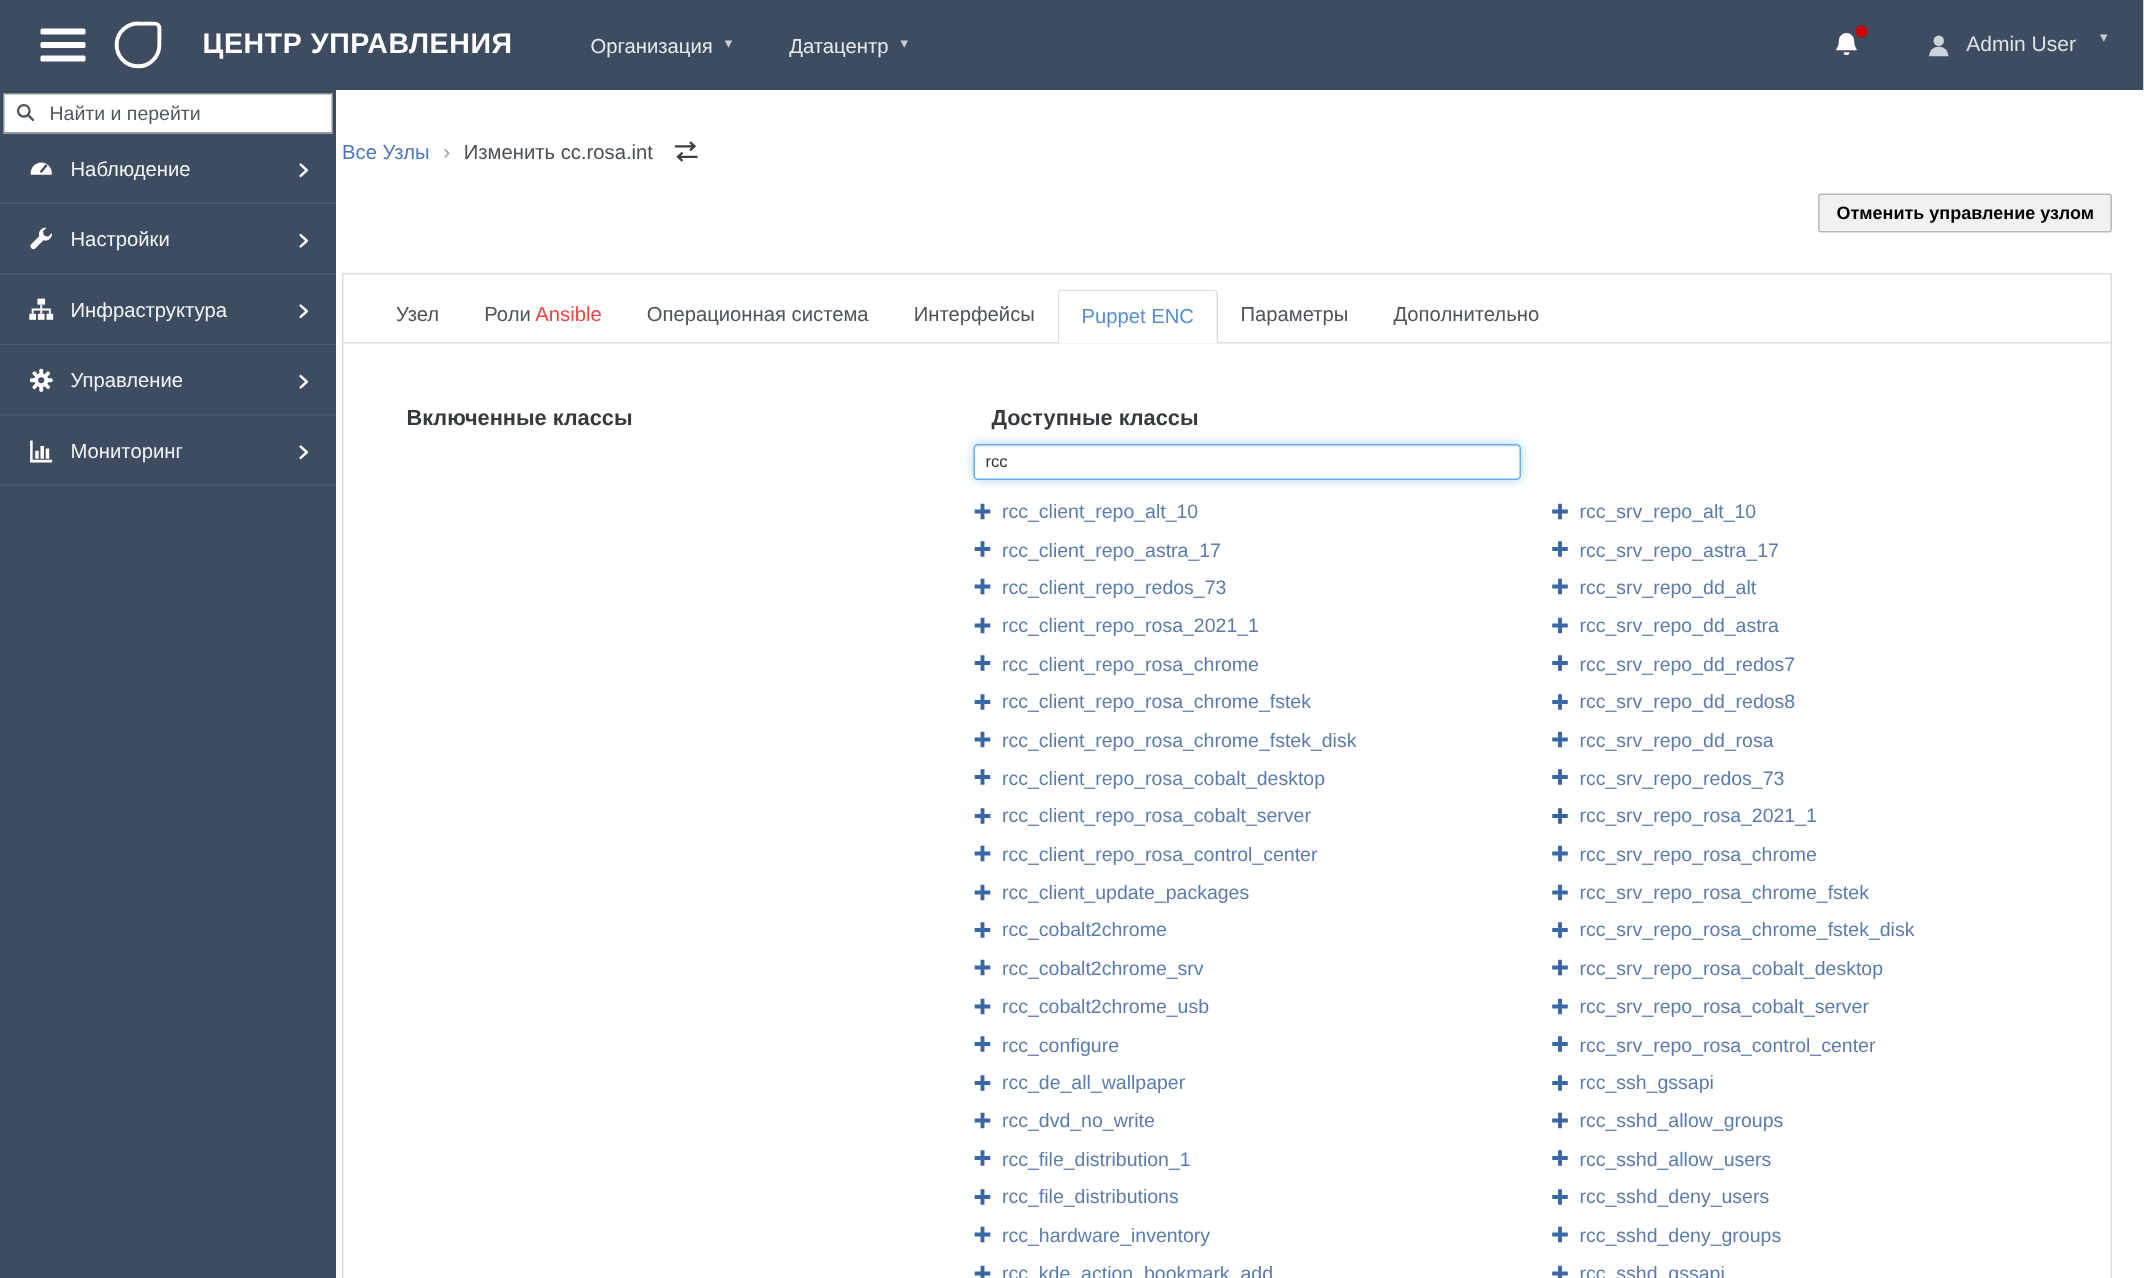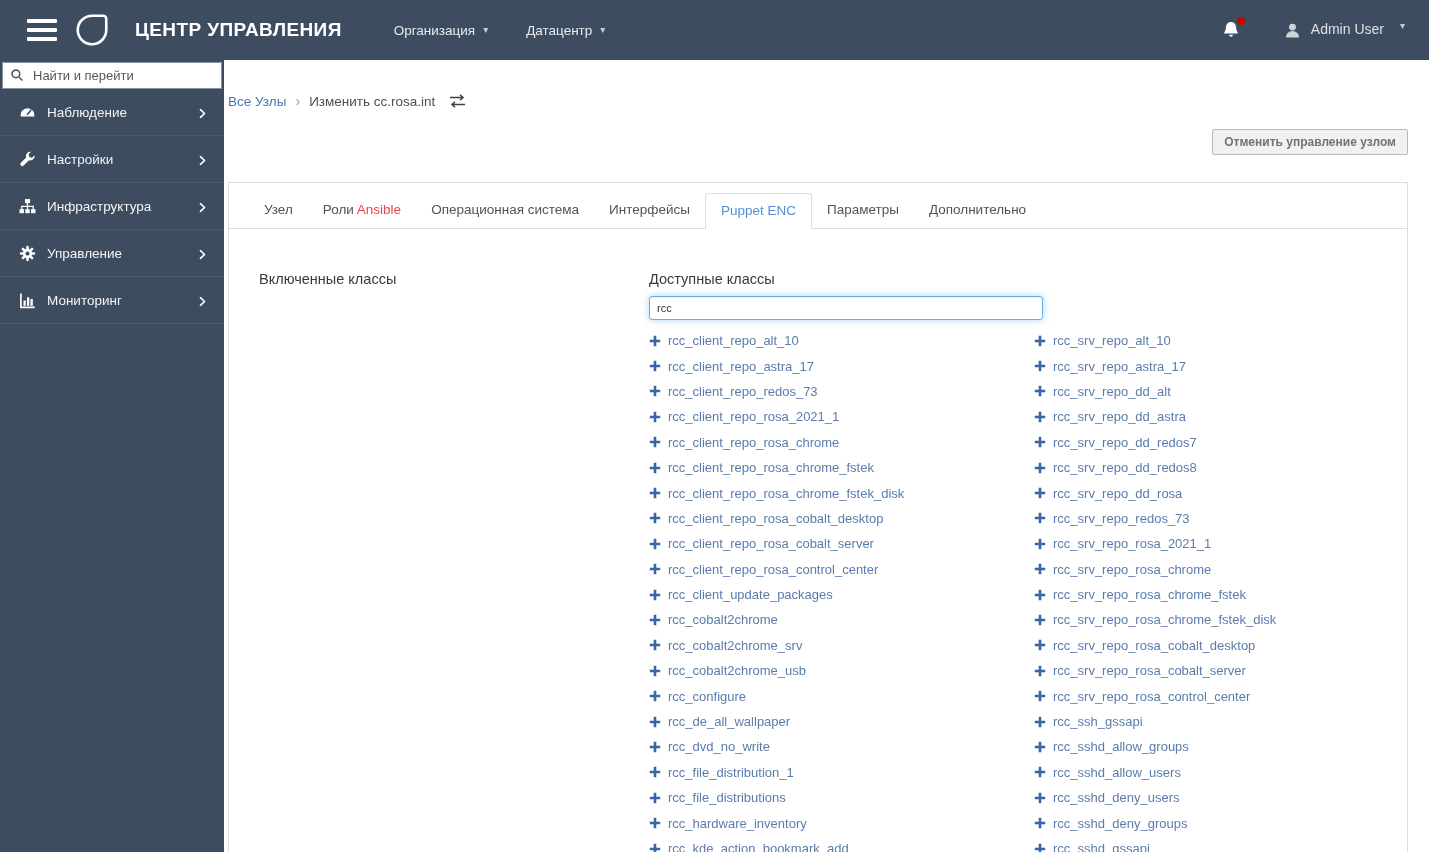--- a/index.html
+++ b/index.html
@@ -50,35 +50,35 @@
   .side-label{flex:1}
   .side-chevron{width:11px;height:11px;color:#fff}
   .side-chevron svg{width:11px;height:11px}
   
   .main{position:absolute;left:208px;top:60px;right:0;bottom:0;background:#fff}
   .breadcrumb{padding:33px 0 0 20px;font-size:13.5px;display:flex;align-items:center;gap:9px;color:#4a4f54}
   .breadcrumb a{color:var(--link);text-decoration:none}
   .crumb-sep{color:#9aa0a6;font-size:14px}
   .swap-ico{width:19px;height:14px;color:#3c4043;margin-left:4px;cursor:pointer}
   .actions-row{margin-top:20px;padding-right:21px;text-align:right}
-  .btn-default{font-family:inherit;font-size:12px;font-weight:bold;color:#737373;
+  .btn-default{font-family:inherit;font-size:12px;font-weight:bold;color:#000000;
     background:#f1f1f1;border:1px solid #b9b9b9;border-radius:2px;padding:5px 11px;cursor:pointer}
   .card{margin:27px 21px 0 20px;border:1px solid var(--border);background:#fff;min-height:720px}
   
   .tabs{display:flex;padding:10px 20px 0 20px;border-bottom:1px solid var(--border)}
   .tab{padding:9px 15px 10px 15px;font-size:13.5px;color:#4f5459;cursor:pointer;margin-bottom:-1px;white-space:nowrap}
   .tab .tab-suffix{color:#ef4444;margin-left:3px}
   .tab.active{color:var(--tab-active);background:#fff;border:1px solid var(--border);
     border-bottom-color:#fff;border-radius:3px 3px 0 0}
   
   .panel{display:flex;padding:42px 30px 30px 30px}
   .col-included{width:390px;flex:none}
   .col-available{flex:1;min-width:0}
-  .panel h3{margin:0 0 9px 0;font-size:14.5px;font-weight:normal;color:#373a3c}
-  .filter-input{width:394px;height:24px;border:1px solid #66afe9;border-radius:3px;
+  .panel h3{margin:0 0 9px 12px;font-size:14.5px;font-weight:bold;color:#373a3c}
+  .filter-input{width:365px;height:24px;border:1px solid #66afe9;border-radius:3px;
     padding:2px 7px;font-size:11px;font-family:inherit;color:#333;outline:none;display:block;
     box-shadow:inset 0 1px 1px rgba(0,0,0,.07), 0 0 7px rgba(102,175,233,.55)}
   .class-lists{display:flex;margin-top:8px}
   .class-lists ul{list-style:none;margin:0;padding:0}
   .class-lists ul:first-child{width:385px;flex:none}
   .class-lists ul:last-child{flex:1}
   .class-item{height:25.4px;display:flex;align-items:center;font-size:13px;white-space:nowrap}
   .plus-btn{width:12px;height:12px;margin-right:7px;color:var(--plus);cursor:pointer;flex:none}
   .plus-btn svg{width:12px;height:12px;display:block}
   .class-link{color:var(--class-link);text-decoration:none;cursor:pointer}

